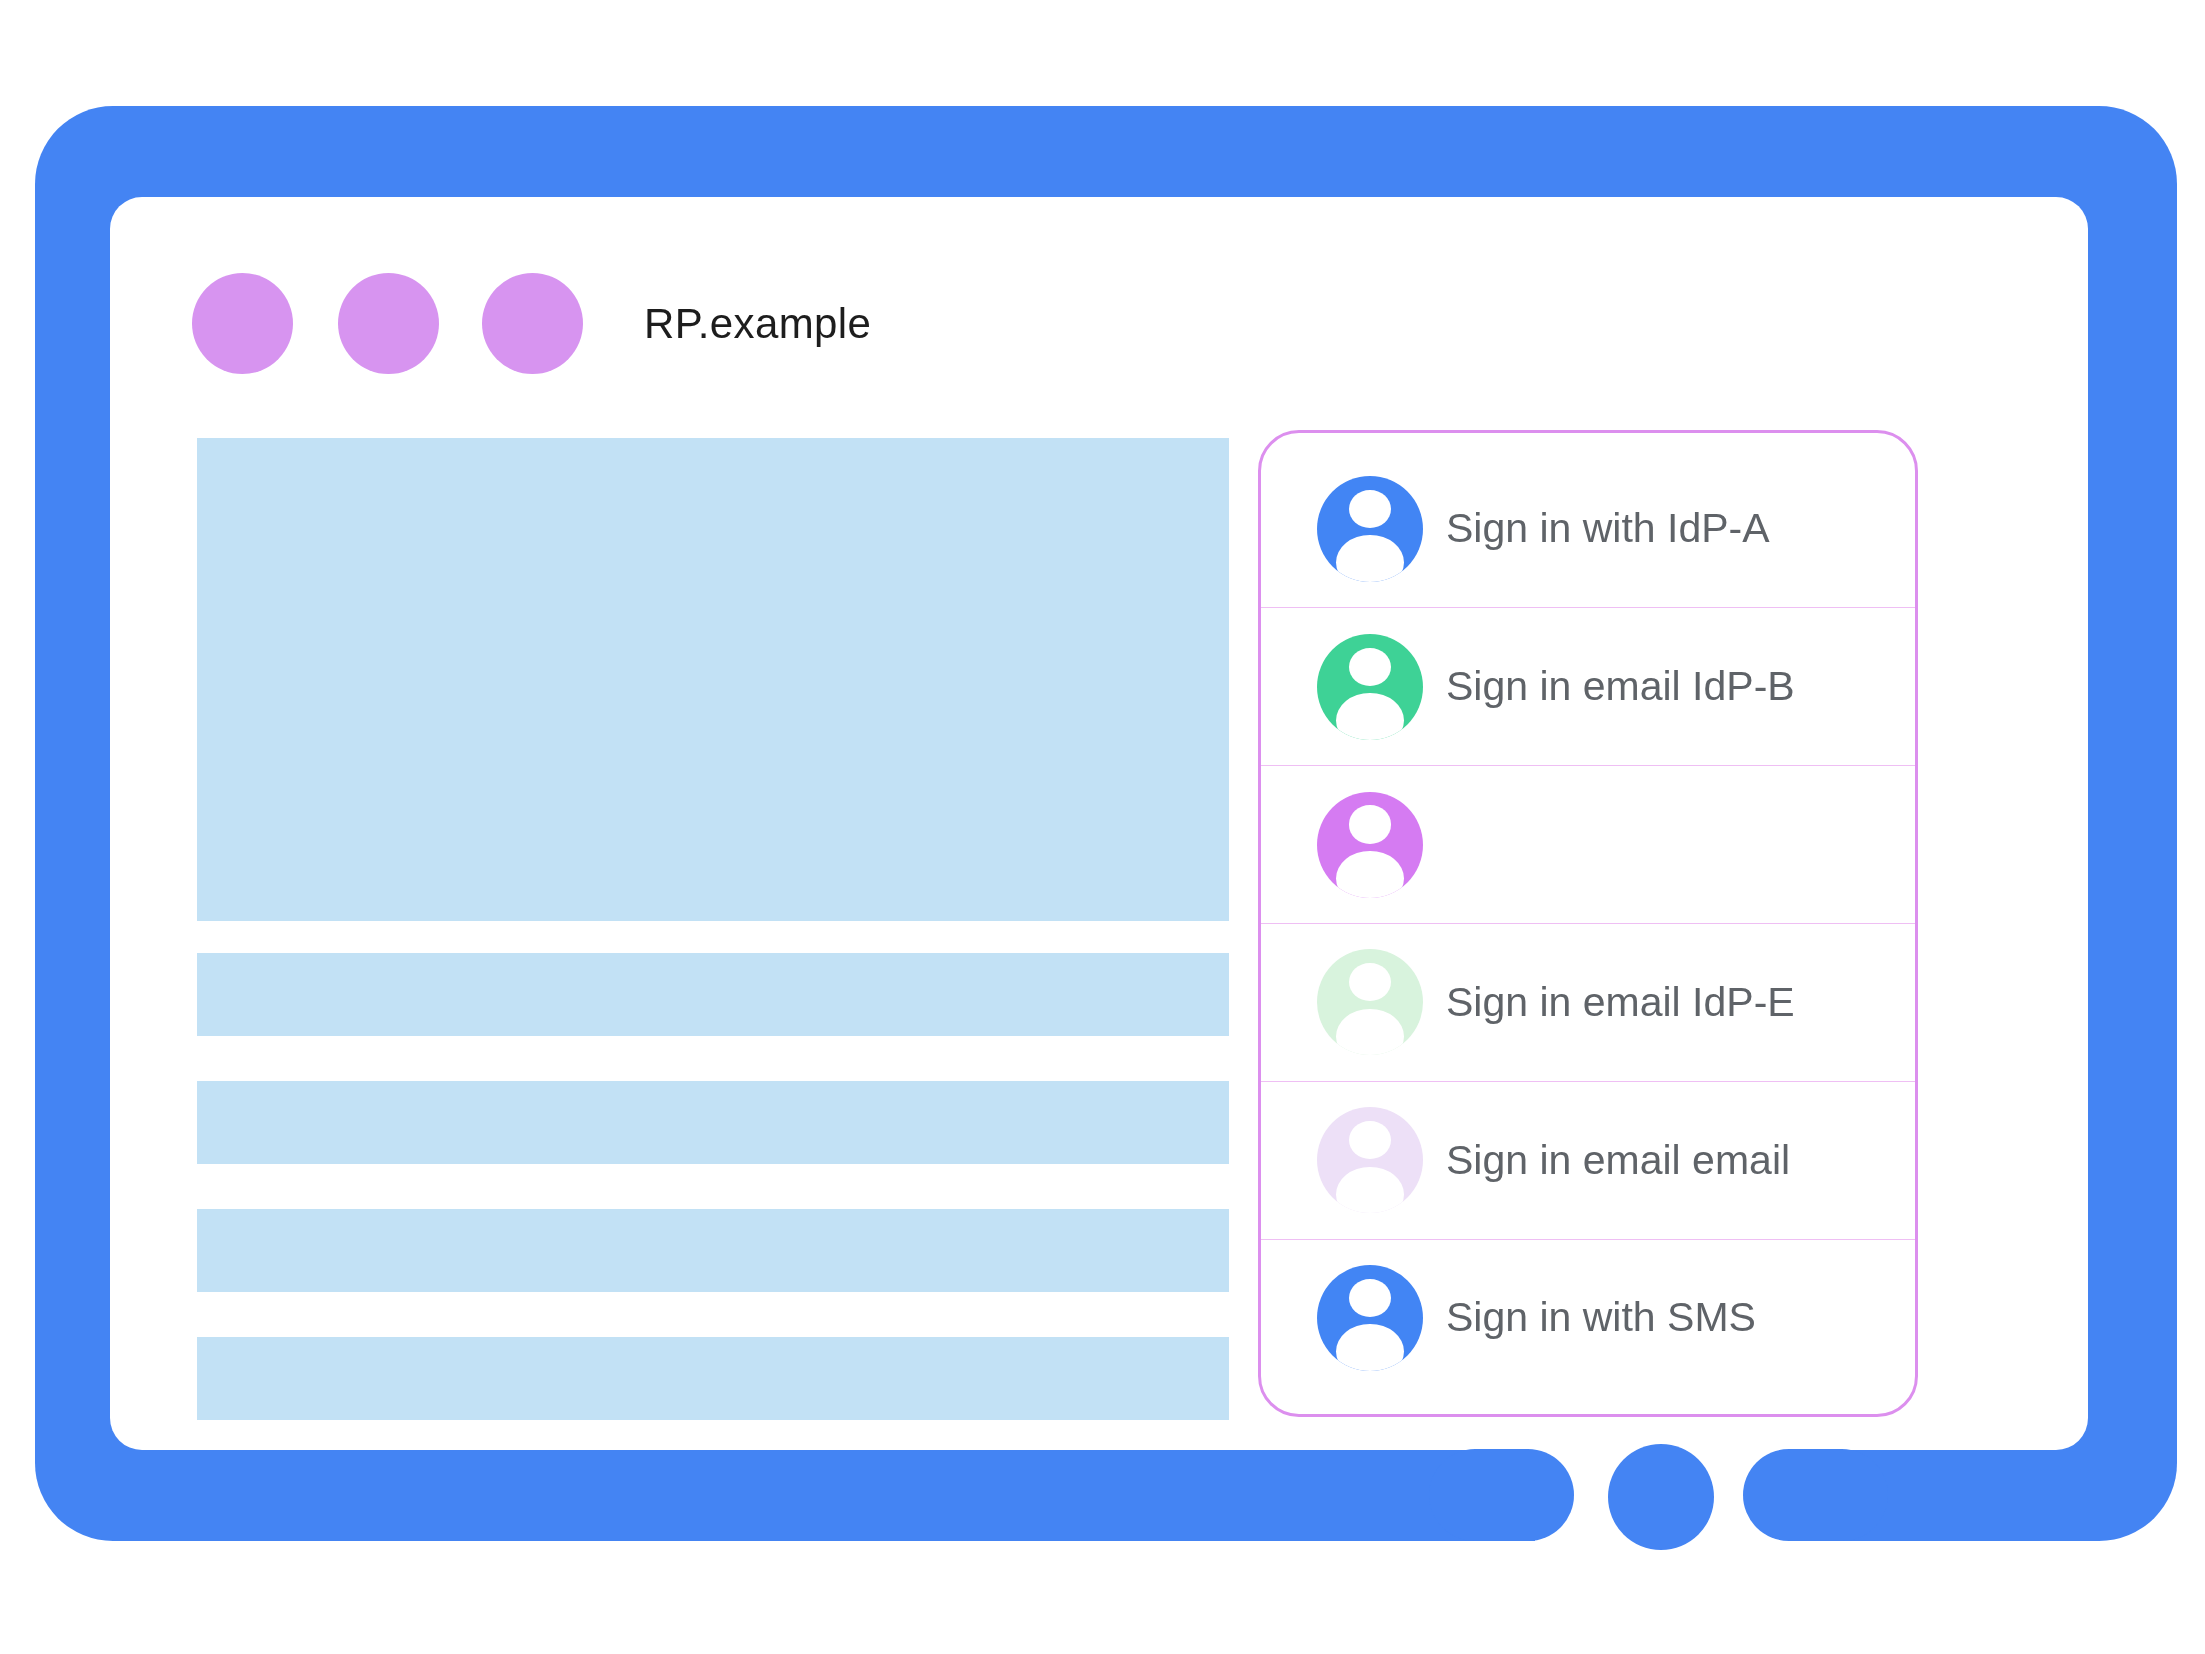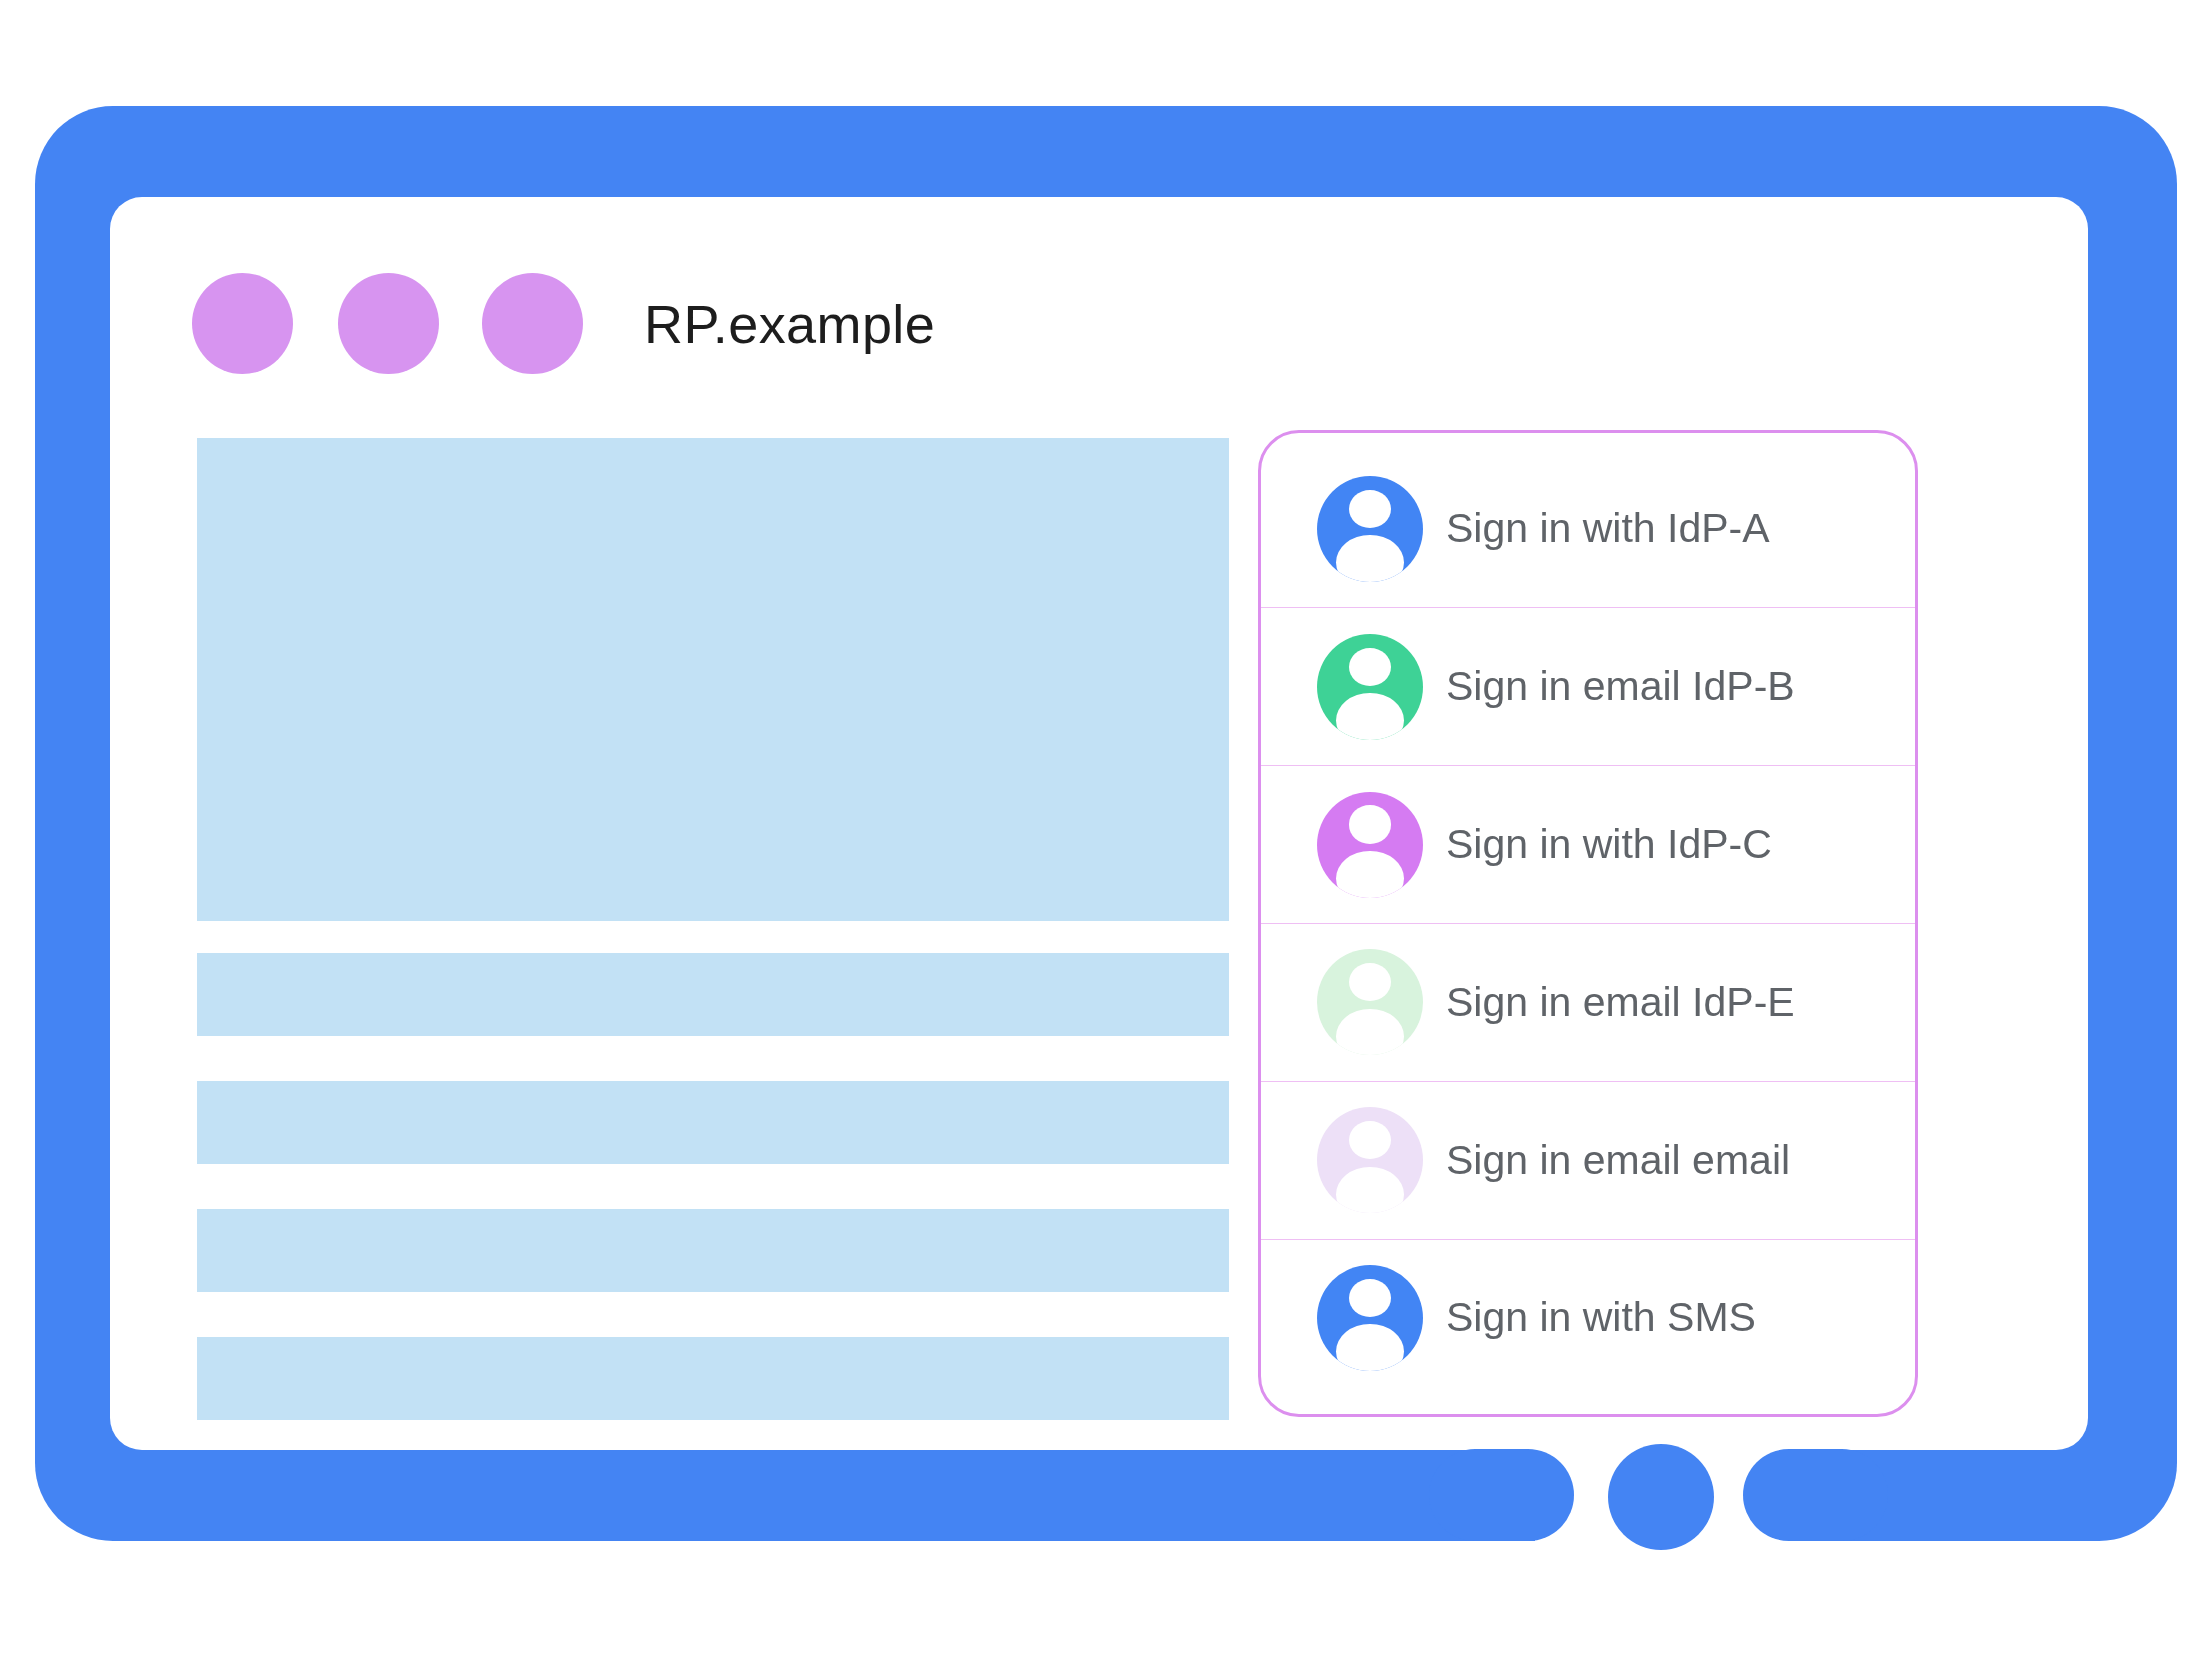--- a/index.html
+++ b/index.html
@@ -14,21 +14,21 @@
   .bottom-cut{left:1535px;top:1449px;width:256px;height:99px;background:#ffffff;}
   .pill{top:1449px;width:145px;height:92px;background:#4484F3;border-radius:46px;}
   .pill-left{left:1429px;}
   .pill-right{left:1743px;}
   .home-btn{left:1608px;top:1444px;width:106px;height:106px;background:#4484F3;border-radius:50%;}
   
   .dot{top:273px;width:101px;height:101px;border-radius:50%;background:#D794F0;}
   .dot1{left:192px;}.dot2{left:338px;}.dot3{left:482px;}
   .page-title{
     left:644px;top:273px;height:101px;display:flex;align-items:center;
-    font-size:54px;color:#1d1d1d;letter-spacing:0.4px;
+    font-size:42px;color:#1d1d1d;letter-spacing:0.4px;
   }
   
   .placeholder{background:#C2E1F5;}
   .hero{left:197px;top:438px;width:1032px;height:483px;}
   .line{left:197px;width:1032px;height:83px;}
   .line1{top:953px;}.line2{top:1081px;}.line3{top:1209px;}.line4{top:1337px;}
   
   .panel{
     left:1258px;top:430px;width:660px;height:987px;box-sizing:border-box;
     background:#ffffff;border:3.5px solid #DC8FEE;border-radius:41px;
@@ -95,21 +95,20 @@
         <span class="torso"></span>
       </div>
       <span class="signin-label">Sign in email IdP-B</span>
     </div>
 
     <div class="signin-row">
       <div class="avatar" style="background-color: rgb(213, 123, 242);">
         <span class="head"></span>
         <span class="torso"></span>
       </div>
-      <span class="signin-label">Sign in with IdP-C</span>
     </div>
 
 
     <div class="signin-row">
       <div class="avatar" style="background-color: rgb(216, 243, 221);">
         <span class="head"></span>
         <span class="torso"></span>
       </div>
       <span class="signin-label">Sign in email IdP-E</span>
     </div>

